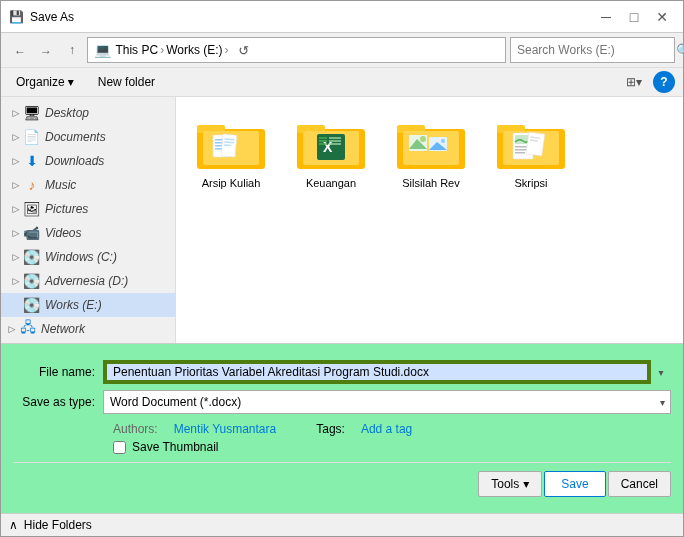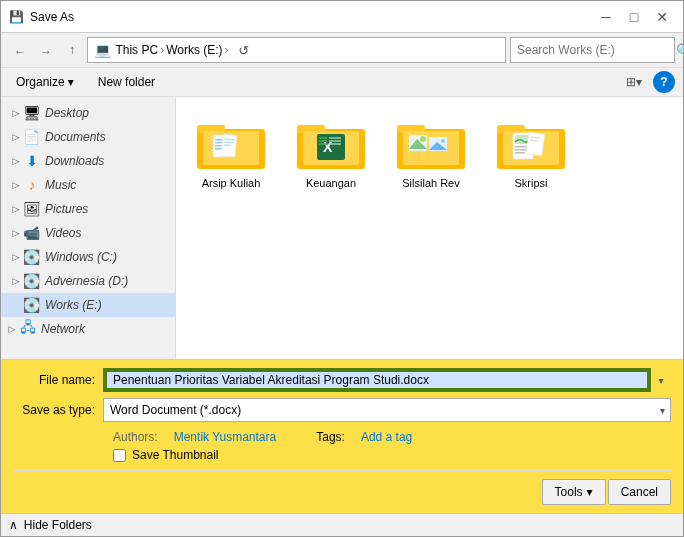--- a/index.html
+++ b/index.html
@@ -174,23 +174,23 @@
     .folder-label {
       font-size: 11px;
       color: #000;
       text-align: center;
       margin-top: 4px;
       word-break: break-word;
       max-width: 84px;
     }
 
     .bottom-panel {
-      background: #fde047;
+      background: #86efac;
       border-top: 1px solid #ccc;
-      padding: 8px 12px;
+      padding: 16px 12px;
     }
     .form-row {
       display: flex;
       align-items: center;
       margin-bottom: 6px;
     }
     .form-label {
       width: 90px;
       text-align: right;
       font-size: 12px;
@@ -507,20 +507,21 @@
     </div>
     <div class="checkbox-row">
       <input type="checkbox" id="thumb-cb" style="">
       <label for="thumb-cb">Save Thumbnail</label>
     </div>
     <div class="action-row">
       <button class="tools-btn">
         <span>Tools</span>
         <span>▾</span>
       </button>
+      <button class="save-btn">Save</button>
       <button class="cancel-btn">Cancel</button>
     </div>
   </div>
 
   <div class="hide-folders-bar">
     <span>∧</span>
     <span>Hide Folders</span>
   </div>
 
 </div>

